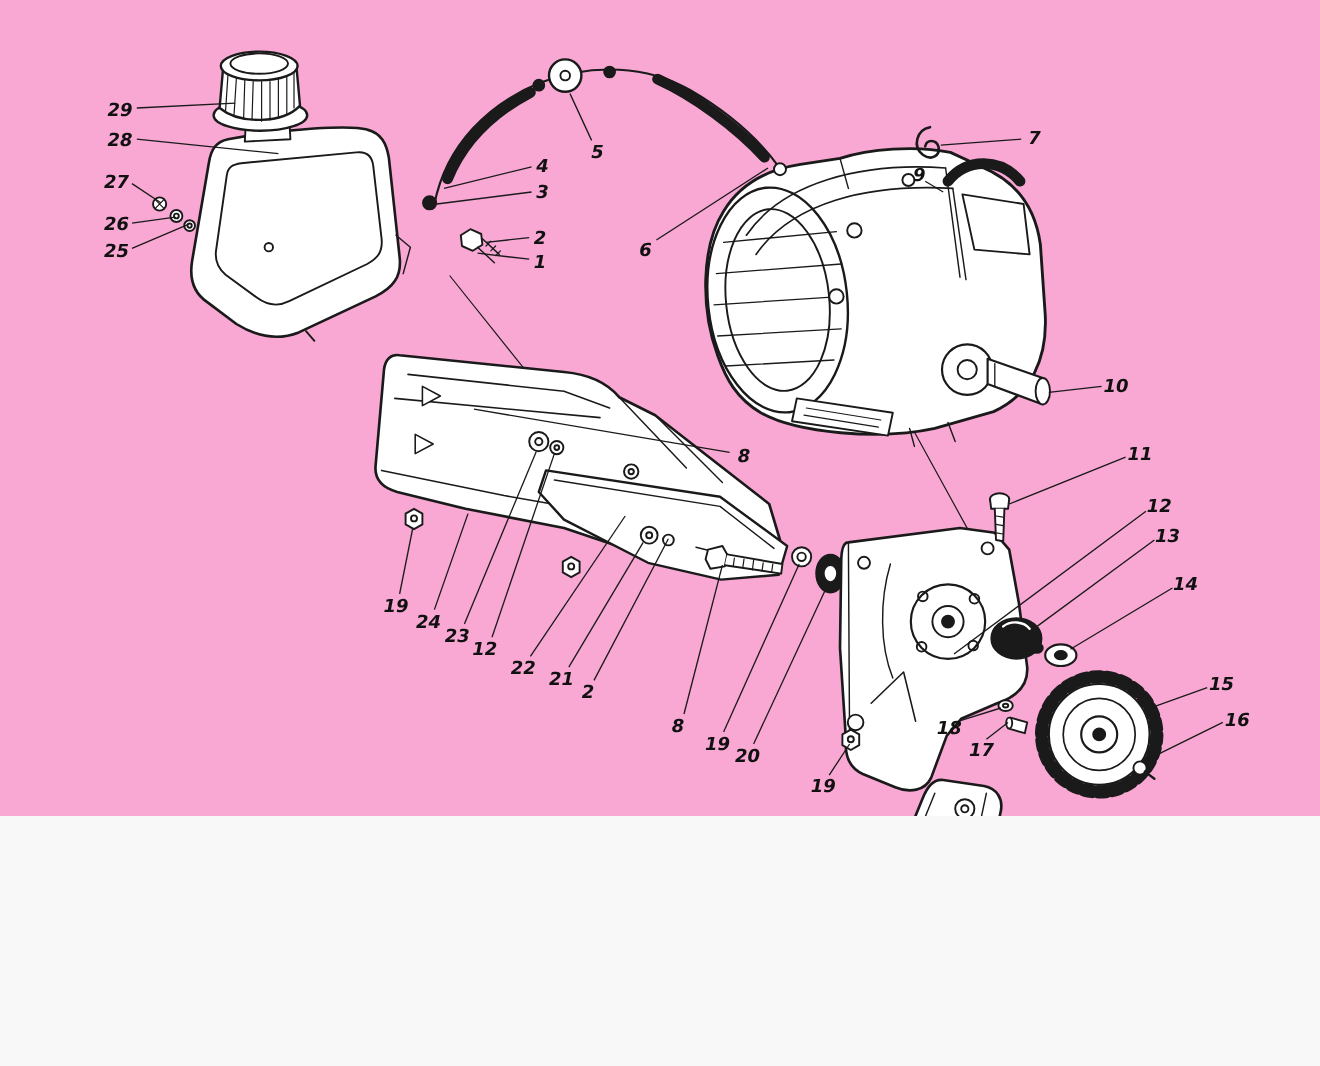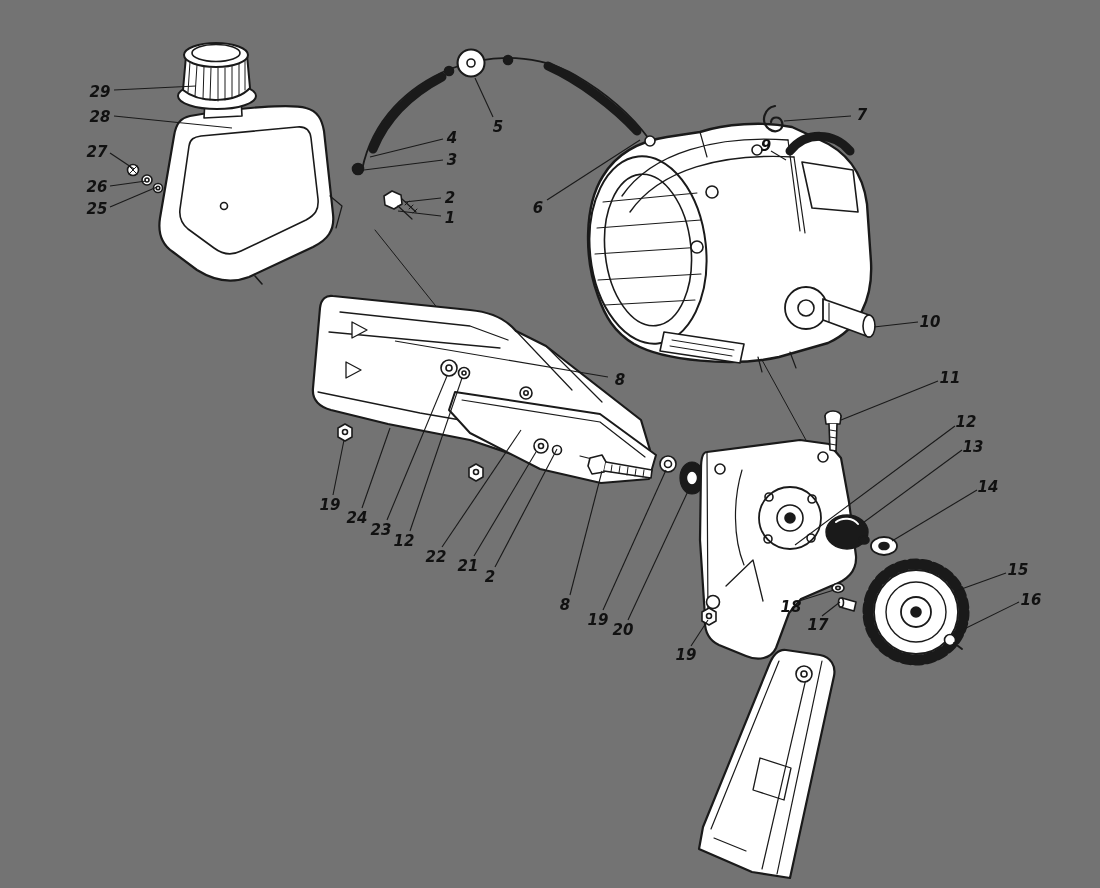--- a/index.html
+++ b/index.html
@@ -4,22 +4,22 @@
 <style>
   html, body {
     margin: 0;
     padding: 0;
     background: #f8f8f8;
     font-family: "DejaVu Sans", sans-serif;
   }
   .stage {
     position: relative;
     width: 1100px;
-    height: 888px;
-    background: #737373;
+    height: 680px;
+    background: #f9a8d4;
     overflow: hidden;
   }
   svg { display: block; }
   #illustration {
     stroke: #1a1a1a;
     fill: none;
     stroke-width: 1.6;
     stroke-linecap: round;
     stroke-linejoin: round;
   }

